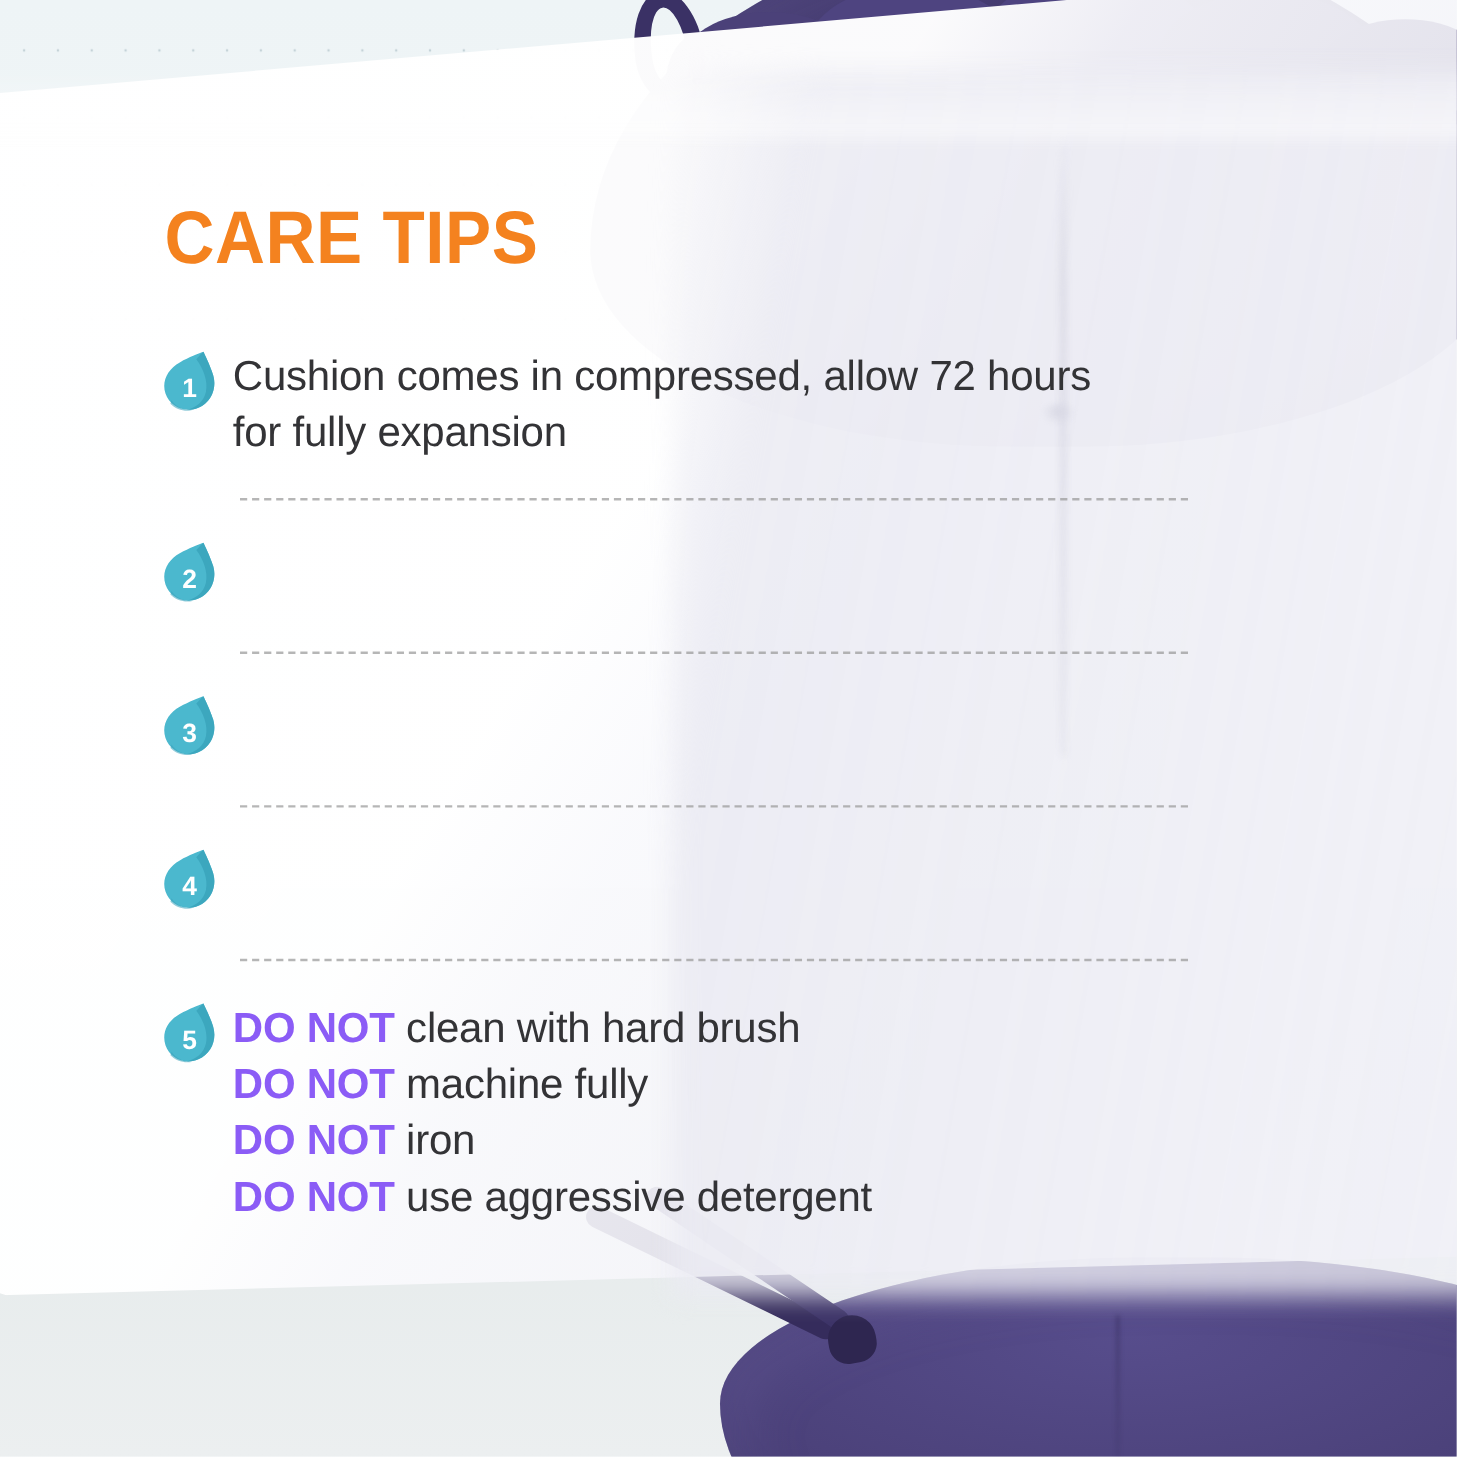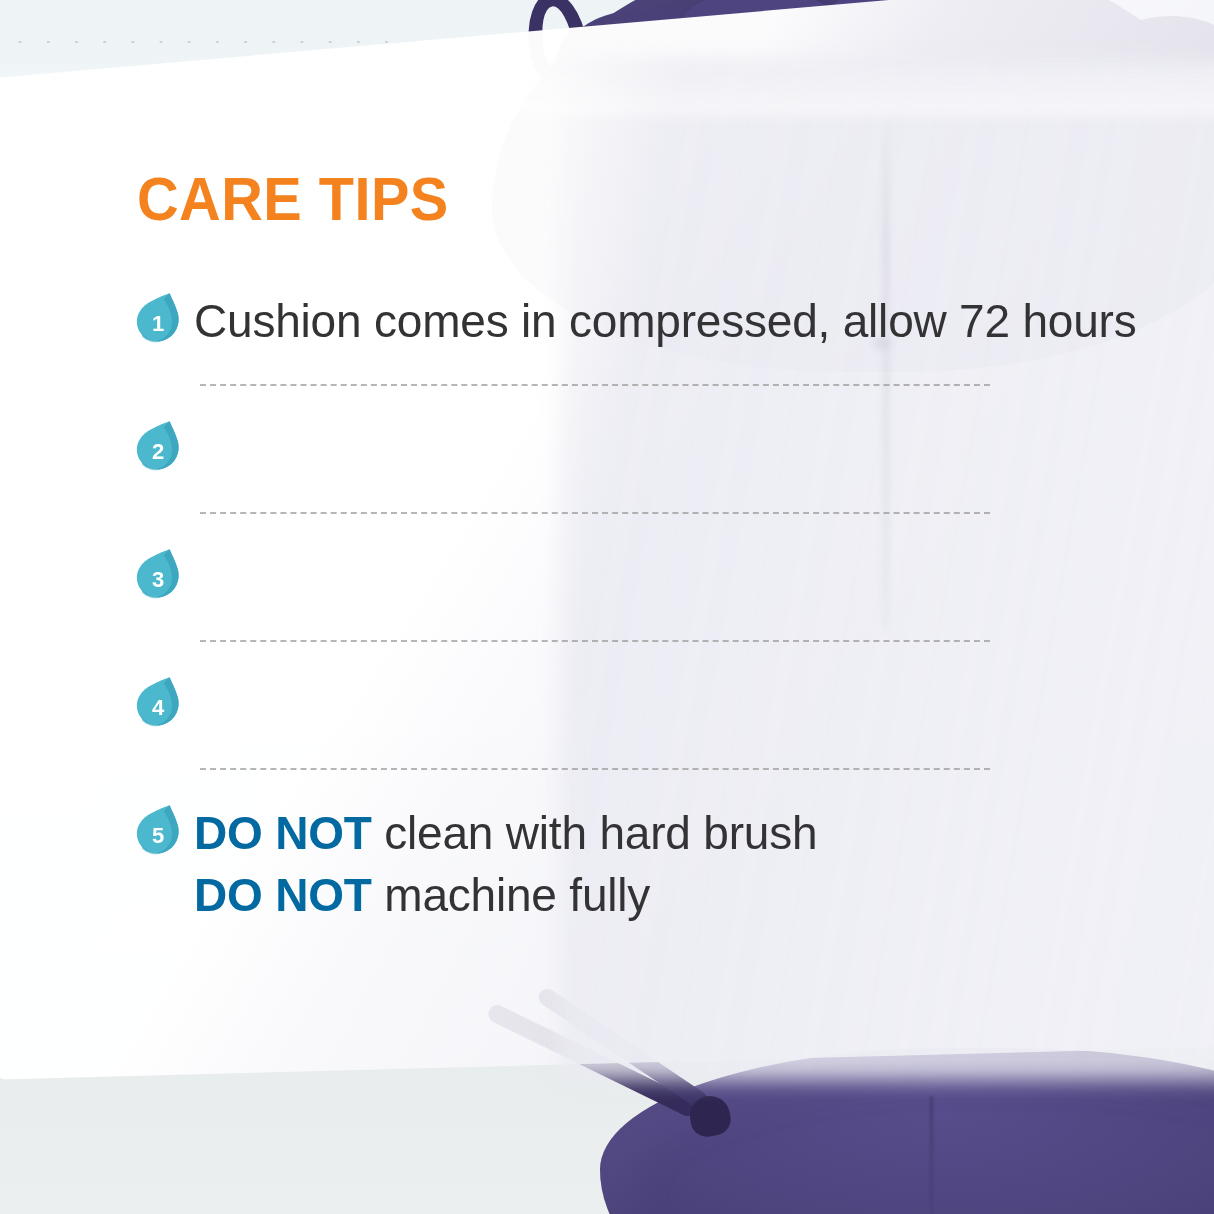--- a/index.html
+++ b/index.html
@@ -219,26 +219,26 @@
     color:#ffffff;
     font-size:22px;
     font-weight:bold;
     line-height:1;
     pointer-events:none;
   }
 
   .tip-text {
     flex:1 1 auto;
     color:#333336;
-    font-size:46px;
+    font-size:35px;
     line-height:1.35;
     letter-spacing:-0.2px;
     padding-top:2px;
   }
-  .tip-text b { font-weight:bold; color:#0369a1; }
+  .tip-text b { font-weight:bold; color:#8b5cf6; }
   .tip-line { display:block; white-space:nowrap; }
 
   .divider {
     height:0;
     border-top:2.5px dashed #9a9a9a;
     margin-left:68px;
     margin-right:22px;
     opacity:0.72;
   }
 
@@ -291,20 +291,21 @@
               <svg viewBox="0 0 46 52" xmlns="http://www.w3.org/2000/svg" aria-hidden="true">
                 <path d="M33.5 1.2 C33.5 1.2 39.2 12.5 41.6 20.4 C44.9 31.3 40.2 43.2 29.3 47.8 C18.1 52.6 5.6 47.0 1.9 36.0 C-1.6 25.4 4.0 15.4 13.8 10.0 C22.0 5.4 29.0 3.0 33.5 1.2 Z" fill="#4BB8CE"></path>
                 <path d="M33.5 1.2 C33.5 1.2 39.2 12.5 41.6 20.4 C44.9 31.3 40.2 43.2 29.3 47.8 C26.0 49.2 22.6 49.8 19.4 49.6 C27.5 47.8 33.9 42.3 35.6 34.6 C37.6 25.4 33.3 14.9 27.6 7.3 C30.2 4.4 32.2 2.3 33.5 1.2 Z" fill="#3AA3BB" opacity="0.85"></path>
                 <path d="M7.0 41.5 C10.5 47.0 17.0 50.2 24.3 49.8 C18.0 51.2 10.4 49.2 6.0 44.4 Z" fill="#3AA3BB" opacity="0.55"></path>
               </svg>
             </span>
             <span class="drop-num">1</span>
           </div>
           <div class="tip-text">
             <span class="tip-line"><span>Cushion comes in compressed, allow 72 hours</span></span>
+            <span class="tip-line"><span>for fully expansion</span></span>
           </div>
         </div>
         <div class="row-gap-a"></div>
         <div class="divider"></div>
         <div class="row-gap-b"></div>
         <div class="tip-row">
           <div class="drop-wrap">
             <span class="drop">
               <svg viewBox="0 0 46 52" xmlns="http://www.w3.org/2000/svg" aria-hidden="true">
                 <path d="M33.5 1.2 C33.5 1.2 39.2 12.5 41.6 20.4 C44.9 31.3 40.2 43.2 29.3 47.8 C18.1 52.6 5.6 47.0 1.9 36.0 C-1.6 25.4 4.0 15.4 13.8 10.0 C22.0 5.4 29.0 3.0 33.5 1.2 Z" fill="#4BB8CE"></path>
@@ -355,18 +356,20 @@
                 <path d="M33.5 1.2 C33.5 1.2 39.2 12.5 41.6 20.4 C44.9 31.3 40.2 43.2 29.3 47.8 C18.1 52.6 5.6 47.0 1.9 36.0 C-1.6 25.4 4.0 15.4 13.8 10.0 C22.0 5.4 29.0 3.0 33.5 1.2 Z" fill="#4BB8CE"></path>
                 <path d="M33.5 1.2 C33.5 1.2 39.2 12.5 41.6 20.4 C44.9 31.3 40.2 43.2 29.3 47.8 C26.0 49.2 22.6 49.8 19.4 49.6 C27.5 47.8 33.9 42.3 35.6 34.6 C37.6 25.4 33.3 14.9 27.6 7.3 C30.2 4.4 32.2 2.3 33.5 1.2 Z" fill="#3AA3BB" opacity="0.85"></path>
                 <path d="M7.0 41.5 C10.5 47.0 17.0 50.2 24.3 49.8 C18.0 51.2 10.4 49.2 6.0 44.4 Z" fill="#3AA3BB" opacity="0.55"></path>
               </svg>
             </span>
             <span class="drop-num">5</span>
           </div>
           <div class="tip-text">
             <span class="tip-line"><b>DO NOT</b><span> clean with hard brush</span></span>
             <span class="tip-line"><b>DO NOT</b><span> machine fully</span></span>
+            <span class="tip-line"><b>DO NOT</b><span> iron</span></span>
+            <span class="tip-line"><b>DO NOT</b><span> use aggressive detergent</span></span>
           </div>
         </div>
       </div>
 
   </div>
 </div>
 
 </body></html>

